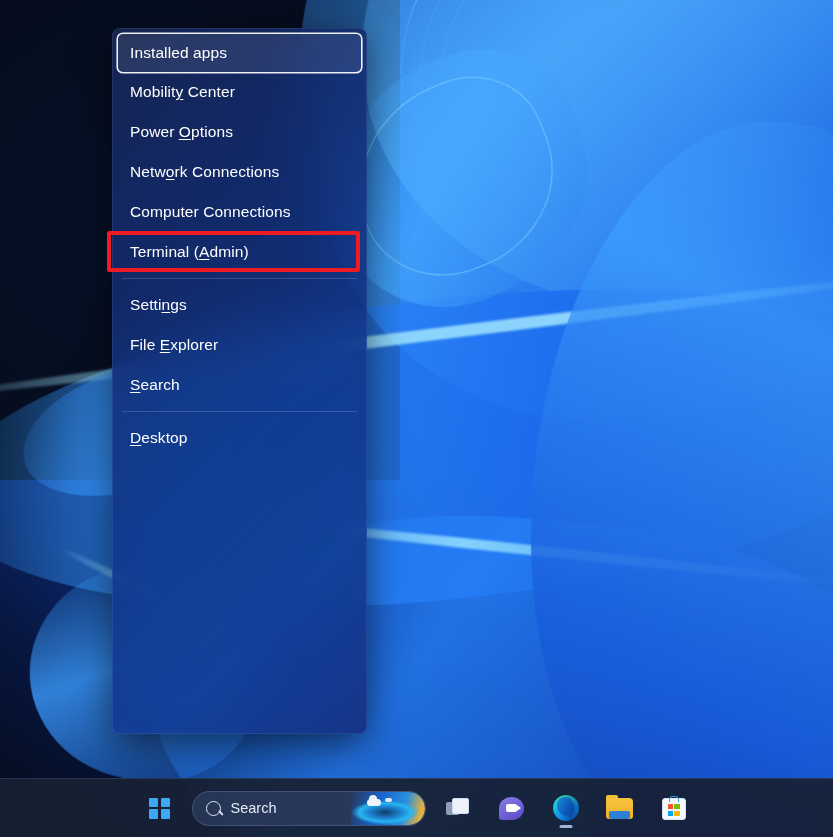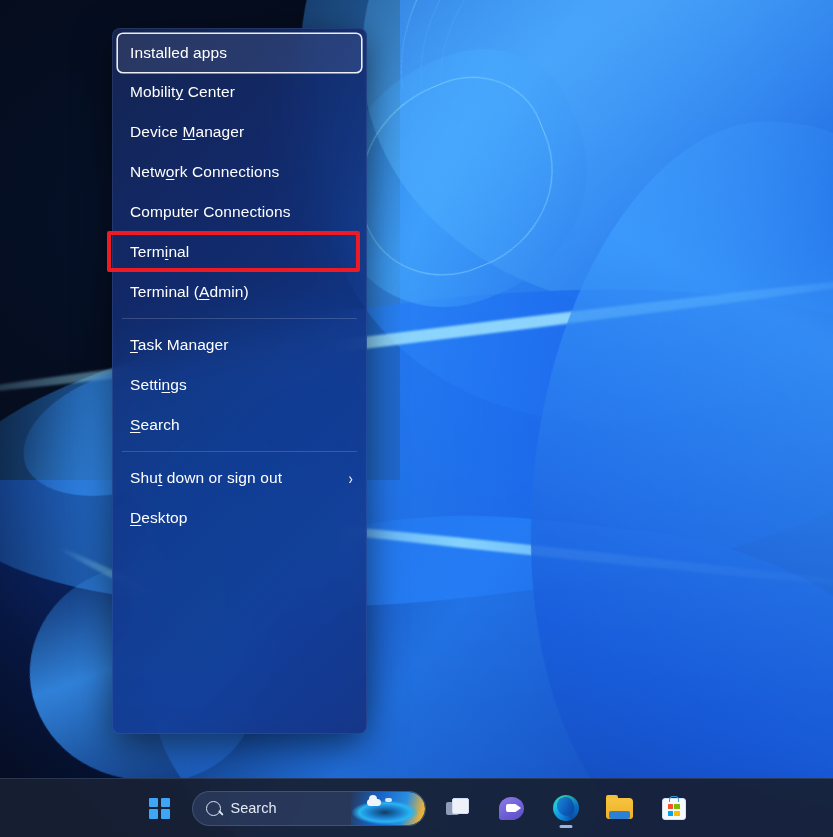--- a/index.html
+++ b/index.html
@@ -291,49 +291,42 @@
   </div>
 
   <div id="winx-menu">
       <div class="menu-item focused">
         <span class="label">Installed apps</span>
       </div>
       <div class="menu-item">
         <span class="label">Mobilit<u>y</u> Center</span>
       </div>
       <div class="menu-item">
-        <span class="label">Device <u>M</u>anager</span>
+        <span class="label">Power <u>O</u>ptions</span>
       </div>
       <div class="menu-item">
         <span class="label">Netw<u>o</u>rk Connections</span>
       </div>
       <div class="menu-item">
         <span class="label">Computer Connections</span>
       </div>
       <div class="menu-item">
-        <span class="label">Term<u>i</u>nal</span>
-      </div>
-      <div class="menu-item">
         <span class="label">Terminal (<u>A</u>dmin)</span>
       </div>
       <div class="sep"></div>
       <div class="menu-item">
-        <span class="label"><u>T</u>ask Manager</span>
-      </div>
-      <div class="menu-item">
         <span class="label">Setti<u>n</u>gs</span>
       </div>
       <div class="menu-item">
+        <span class="label">File <u>E</u>xplorer</span>
+      </div>
+      <div class="menu-item">
         <span class="label"><u>S</u>earch</span>
       </div>
       <div class="sep"></div>
-      <div class="menu-item">
-        <span class="label">Shu<u>t</u> down or sign out</span>
-        <span class="chev">›</span>
-      </div>
       <div class="menu-item">
         <span class="label"><u>D</u>esktop</span>
       </div>
     </div>
 
   <div id="red-box"></div>
 
   <div id="taskbar">
     <div id="tb-center">
 

